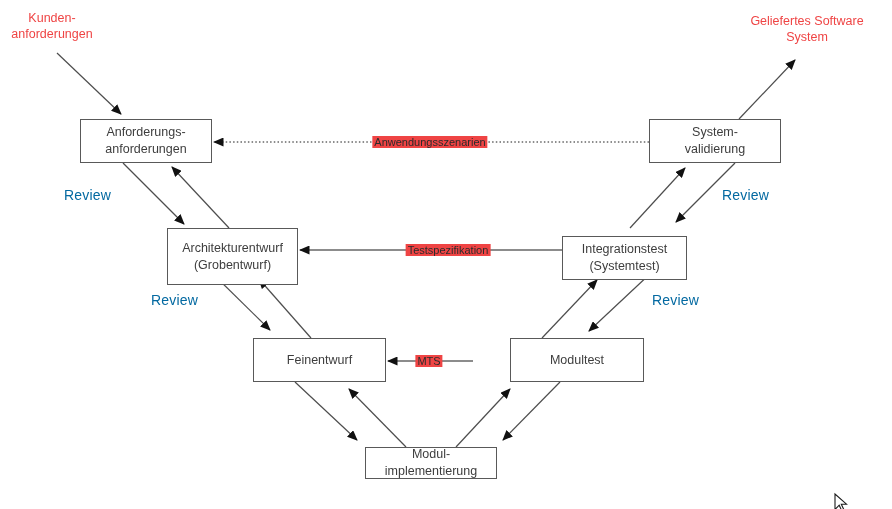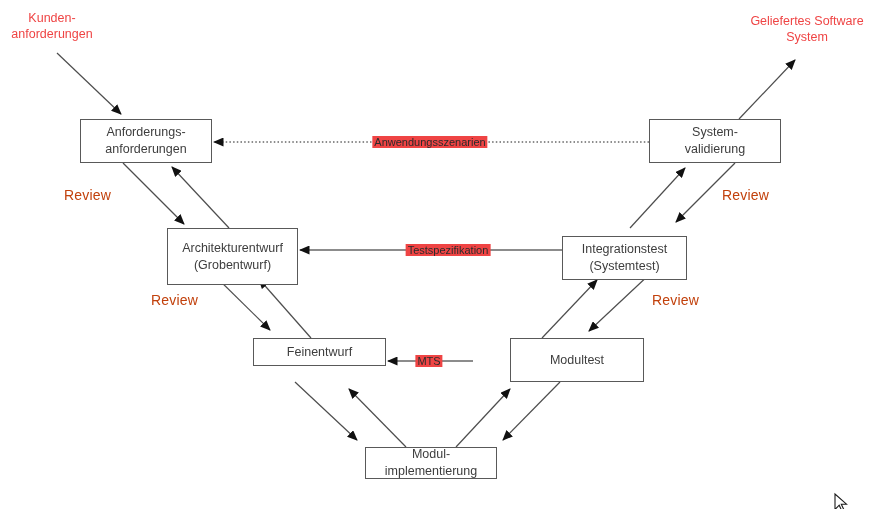--- a/index.html
+++ b/index.html
@@ -22,21 +22,21 @@
     color:#3d3d3d;text-align:center;
   }
   .vbox span{display:block;white-space:nowrap;}
   .freetext{
     position:absolute;text-align:center;
     font-size:12.5px;line-height:1.3;color:#ef4444;
   }
   .freetext span{display:block;white-space:nowrap;}
   .review{
     position:absolute;
-    font-size:14px;color:#c2410c;letter-spacing:.2px;
+    font-size:14px;color:#0369a1;letter-spacing:.2px;
     white-space:nowrap;
   }
   .connlabel{
     position:absolute;transform:translate(-50%,-50%);
     background:#ef4444;padding:0 2px;
     font-size:11px;color:#2b2b2b;white-space:nowrap;
   }
 </style>
 </head>
 <body>
@@ -99,21 +99,21 @@
   <div class="vbox" style="left:167px;top:228px;width:131px;height:57px;">
     <span>Architekturentwurf</span>
     <span>(Grobentwurf)</span>
   </div>
 
   <div class="vbox" style="left:562px;top:236px;width:125px;height:44px;">
     <span>Integrationstest</span>
     <span>(Systemtest)</span>
   </div>
 
-  <div class="vbox" style="left:253px;top:338px;width:133px;height:28px;">
+  <div class="vbox" style="left:253px;top:338px;width:133px;height:44px;">
     <span>Feinentwurf</span>
   </div>
 
   <div class="vbox" style="left:473px;top:338px;width:134px;height:44px;margin-left:37px;">
     <span>Modultest</span>
   </div>
 
   <div class="vbox" style="left:365px;top:447px;width:132px;height:32px;">
     <span>Modul-</span>
     <span>implementierung</span>

